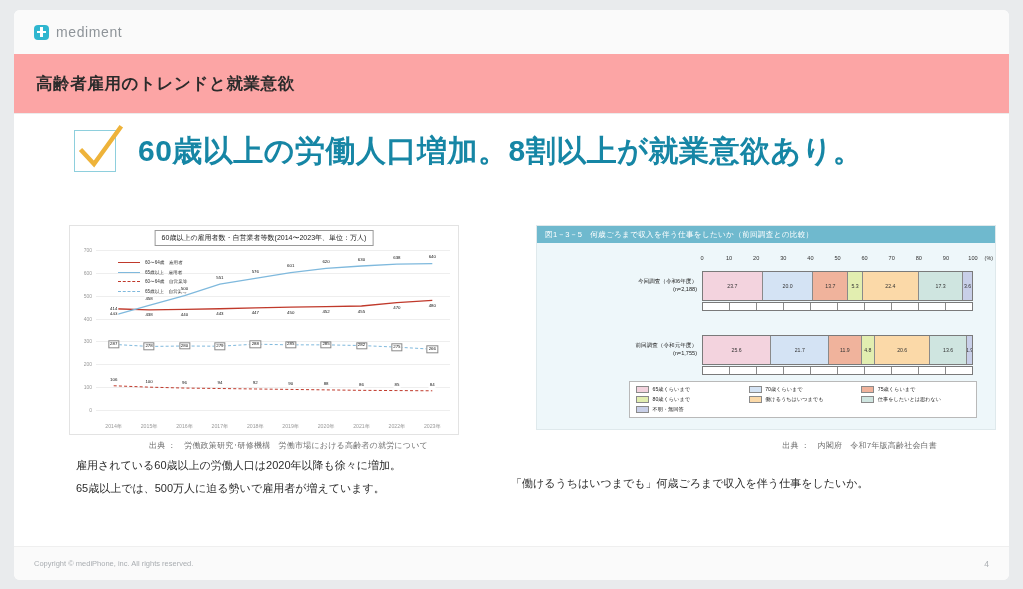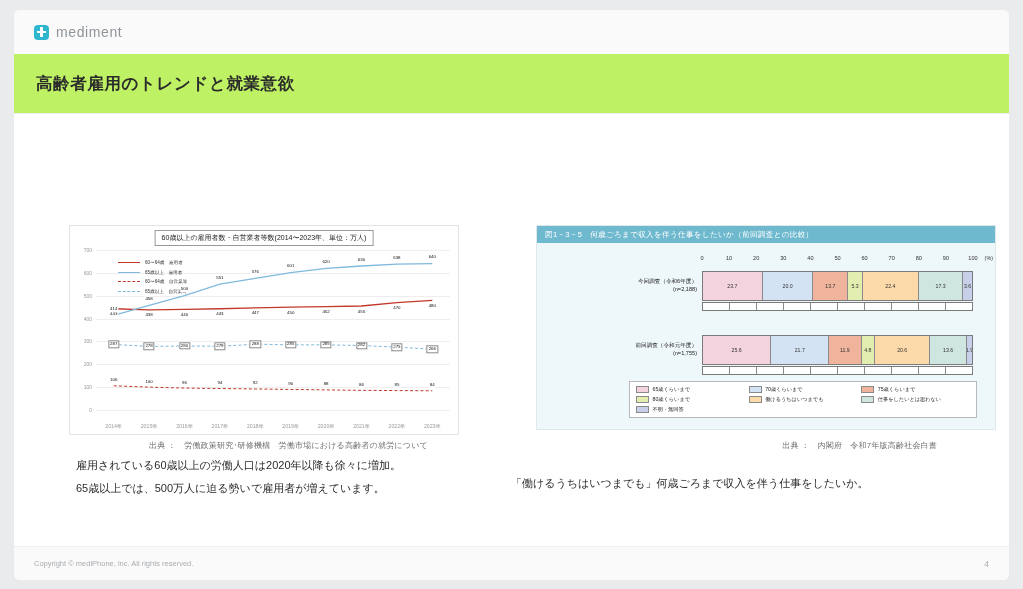--- a/index.html
+++ b/index.html
@@ -30,21 +30,21 @@
   .logo-mark:before, .logo-mark:after {
     content: ""; position: absolute; background: #fff;
   }
   .logo-mark:before { left: 6.2px; top: 2.6px; width: 2.6px; height: 9.8px; }
   .logo-mark:after  { top: 6.2px; left: 2.6px; height: 2.6px; width: 9.8px; }
   .logo-text { font-size: 14px; color: #8e9499; letter-spacing: .6px; }
 
   
   .title-band {
     position: absolute; left: 0; top: 44px; width: 100%; height: 60px;
-    background: #bef264; border-bottom: 1px solid #ececec;
+    background: #fca5a5; border-bottom: 1px solid #ececec;
     display: flex; align-items: center; padding-left: 22px;
   }
   .slide-title {
     font-size: 16.5px; font-weight: bold; color: #2b2b2b; letter-spacing: .6px;
   }
 
   
   .headline-row {
     position: absolute; left: 60px; top: 120px;
     display: flex; align-items: center; gap: 22px;
@@ -176,20 +176,28 @@
 
   <div class="brandbar">
     <span class="logo-mark"></span>
     <span class="logo-text">mediment</span>
   </div>
 
   <div class="title-band">
     <div class="slide-title">高齢者雇用のトレンドと就業意欲</div>
   </div>
 
+  <div class="headline-row">
+    <div class="checkbox">
+      <svg width="56" height="58" viewBox="0 0 56 58">
+        <polyline points="10,29 22,42 48,6" fill="none" stroke="#eeb33a" stroke-width="4.4" stroke-linecap="square" stroke-linejoin="miter"></polyline>
+      </svg>
+    </div>
+    <div class="headline">60歳以上の労働人口増加。8割以上が就業意欲あり。</div>
+  </div>
 
   <div class="panel-left">
     <div class="lc">
       <div class="lc-title">60歳以上の雇用者数・自営業者等数(2014〜2023年、単位：万人)</div>
       <div id="lc-axes">
           <div class="lc-grid" style="top: 184px;"></div>
           <div class="lc-ylab" style="top: 181px;">0</div>
           <div class="lc-grid" style="top: 161.143px;"></div>
           <div class="lc-ylab" style="top: 158.143px;">100</div>
           <div class="lc-grid" style="top: 138.286px;"></div>

